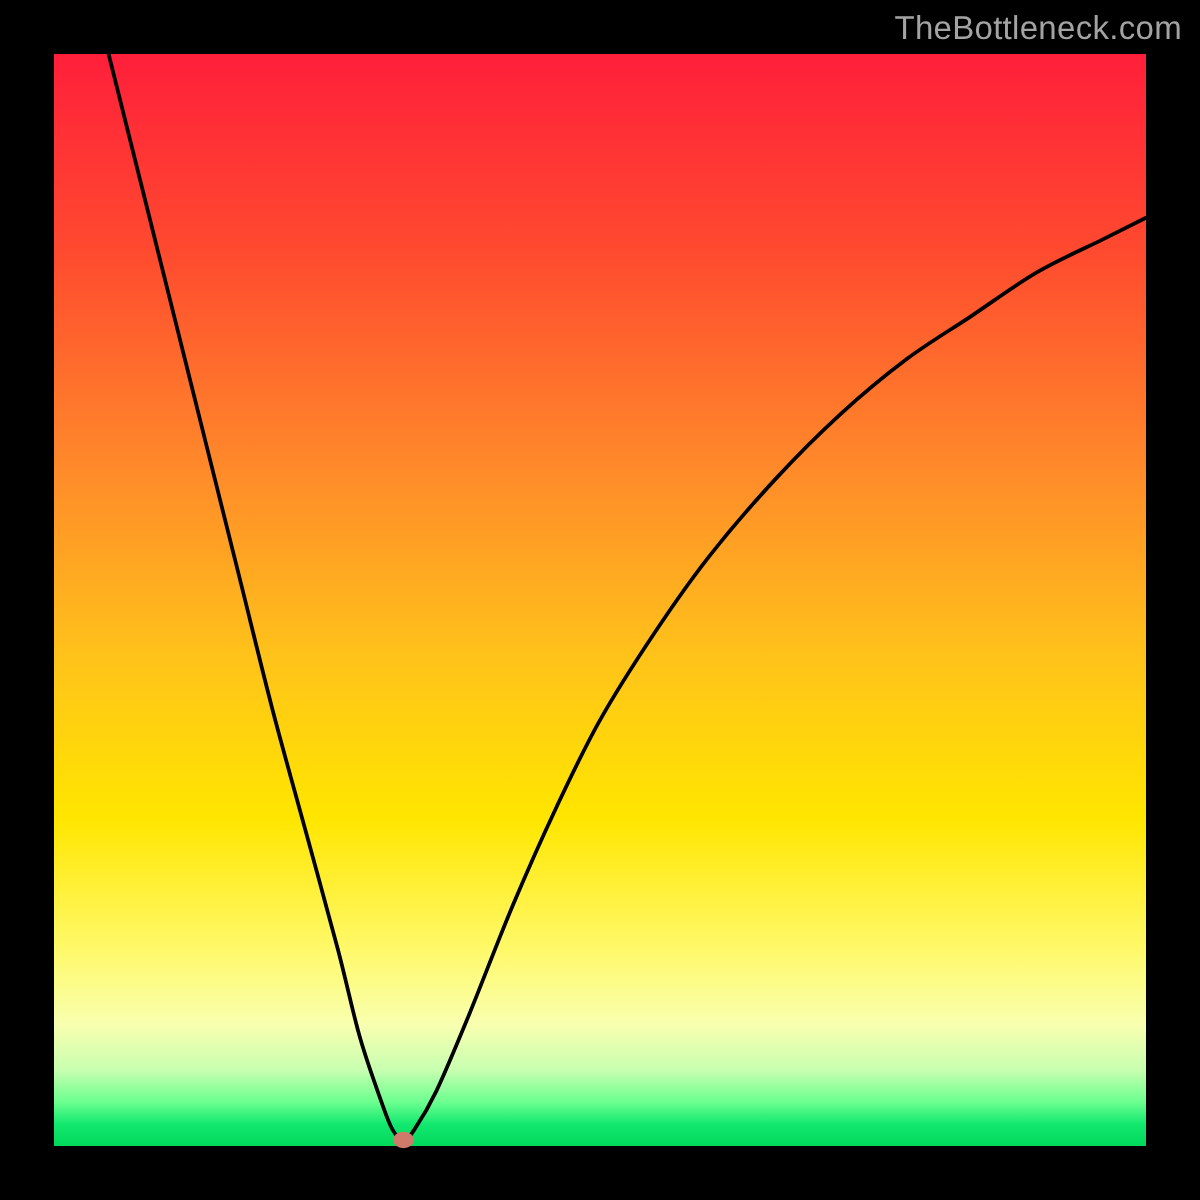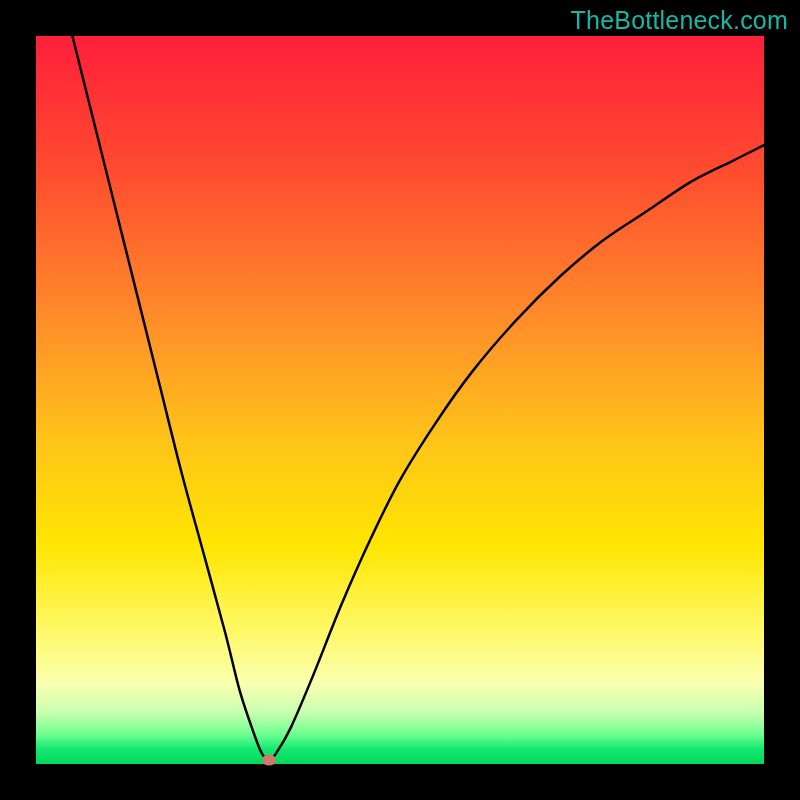--- a/index.html
+++ b/index.html
@@ -36,22 +36,22 @@
       #c8ffb0 93%,
       #6bff8f 96%,
       #12e86f 98%,
       #00d85a 100%
     );
   }
   .watermark {
     position: absolute;
     top: 6px;
     right: 12px;
-    color: #14b8a6;
-    font-size: 25px;
+    color: #a3a3a3;
+    font-size: 22px;
     letter-spacing: 0.2px;
     user-select: none;
   }
   svg.curve {
     position: absolute;
     left: 0;
     top: 0;
     width: 728px;
     height: 728px;
     overflow: visible;

